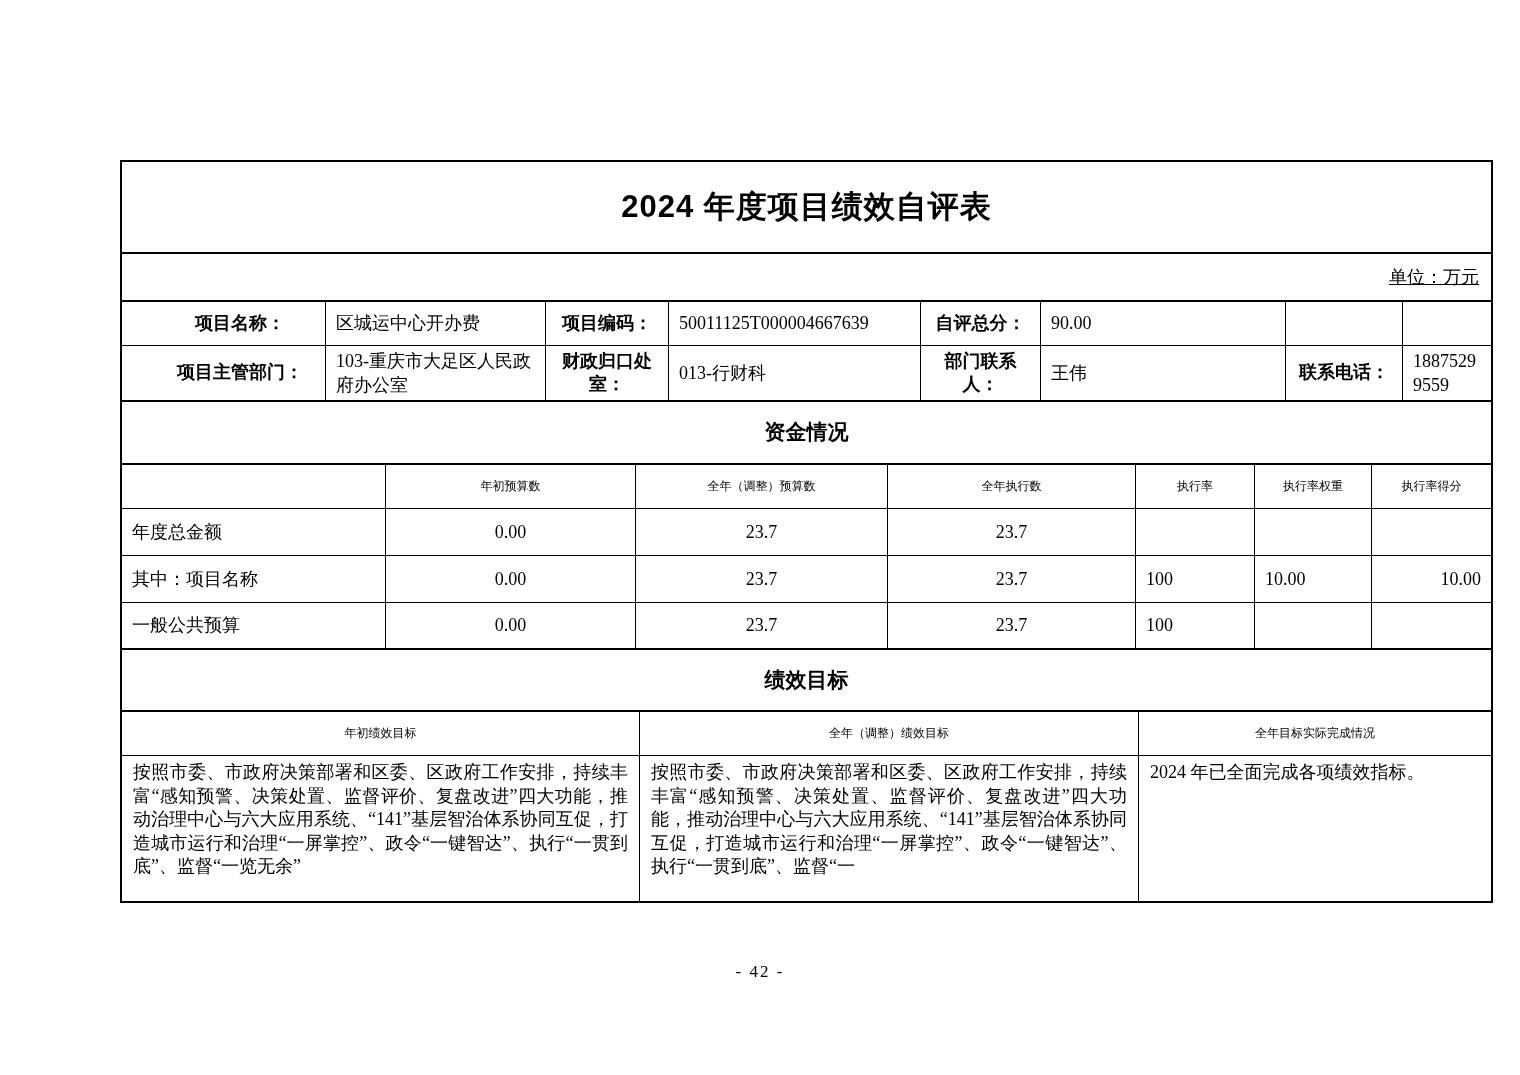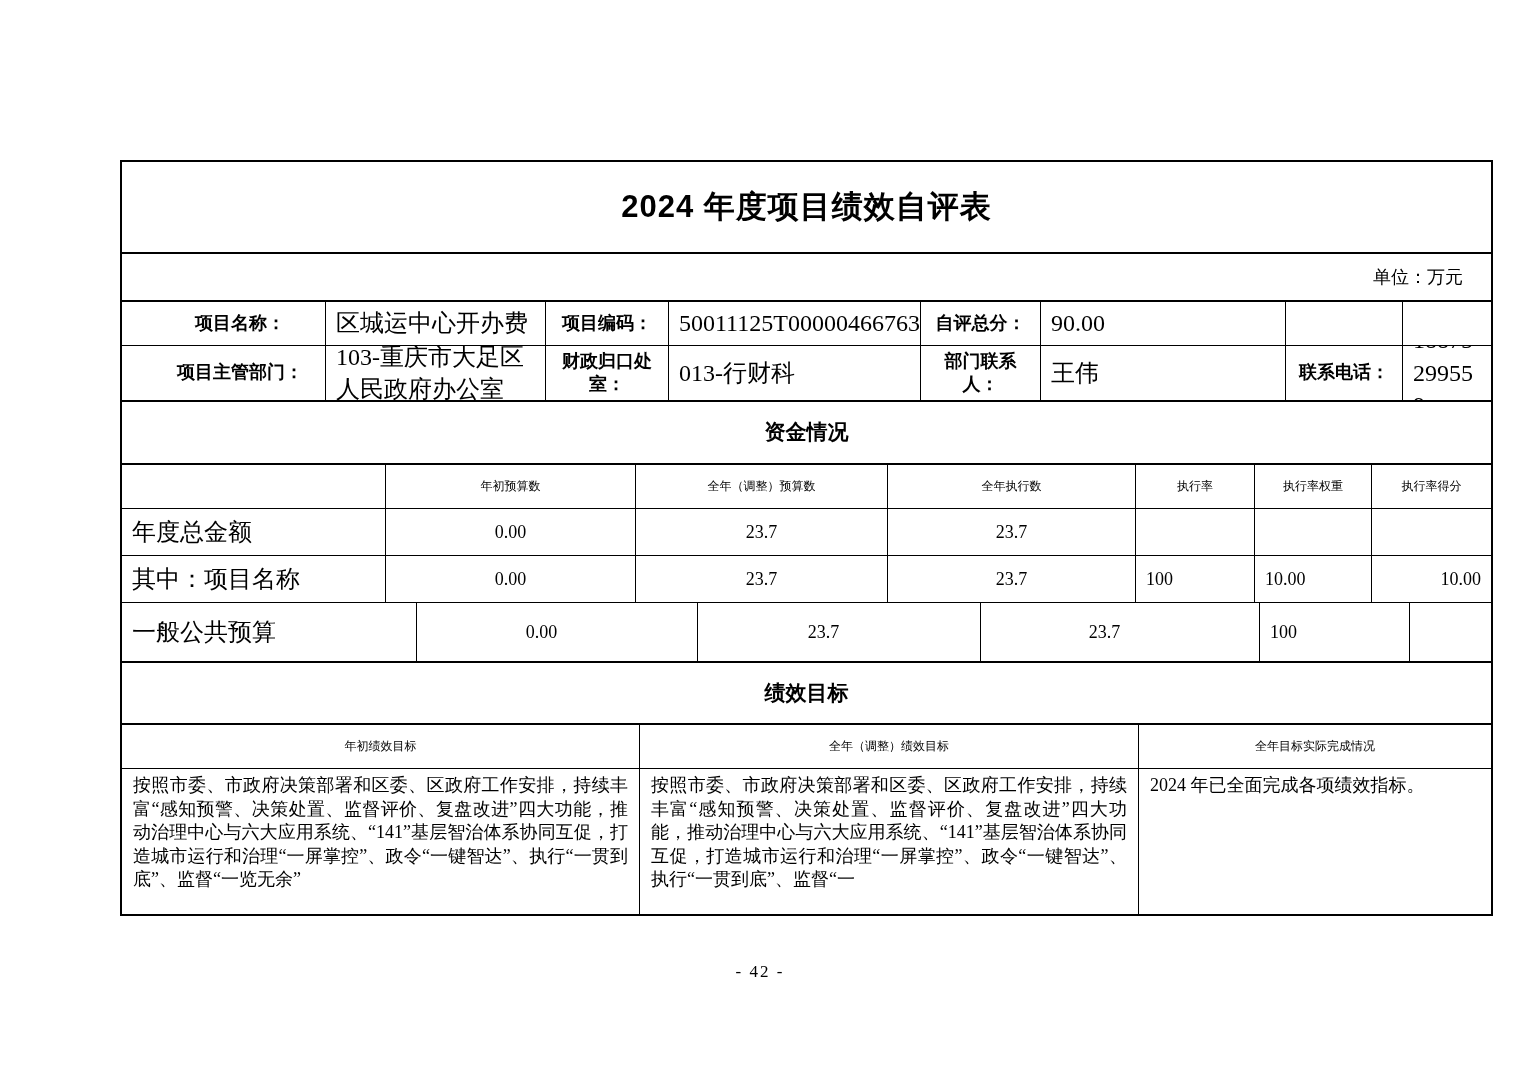--- a/index.html
+++ b/index.html
@@ -34,51 +34,51 @@
   .cell:first-child { border-left: none; }
 
   
   .r-title   { height: 90px; }
   .r-unit    { height: 48px; }
   .r-info1   { height: 45px; }
   .r-info2   { height: 55px; }
   .r-banner1 { height: 63px; }
   .r-fhead   { height: 45px; }
   .r-frow    { height: 47px; }
-  .r-frow3   { height: 59px; gap: 31px; }
+  .r-frow3   { height: 46px; }
   .r-banner2 { height: 62px; }
   .r-ghead   { height: 45px; }
   .r-gbody   { height: 146px; }
 
   
   .cols-info    { grid-template-columns: 170px 220px 123px 252px 120px 245px 117px 1fr; padding-left: 33px; }
   .cols-funding { grid-template-columns: 263px 250px 252px 248px 119px 117px 1fr; }
   .cols-goals   { grid-template-columns: 517px 499px 1fr; }
 
   .title-cell {
     justify-content: center; text-align: center;
     font-family: "Liberation Sans", sans-serif;
     font-weight: bold; font-size: 31px;
     letter-spacing: 1px;
   }
   .banner-cell {
     justify-content: center; text-align: center;
     font-family: "Liberation Sans", sans-serif;
     font-weight: bold; font-size: 21px;
   }
-  .unit-cell { justify-content: flex-end; font-size: 18px; padding-right: 28px; }
+  .unit-cell { justify-content: flex-end; font-size: 18px; padding-right: 12px; text-decoration: underline; }
 
   .label-cell {
     font-family: "Liberation Sans", sans-serif;
     font-weight: bold;
     justify-content: center; text-align: center;
     font-size: 18px;
     line-height: 1.3;
   }
-  .value-cell { font-size: 24px; }
+  .value-cell { font-size: 18px; }
   .wrap-any { word-break: break-all; }
 
   .head-cell { justify-content: center; text-align: center; font-size: 12px; }
   .num-center { justify-content: center; text-align: center; }
   .num-left { justify-content: flex-start; }
   .num-right { justify-content: flex-end; text-align: right; }
 
   .goal-cell {
     display: block;
     padding: 5px 11px;

